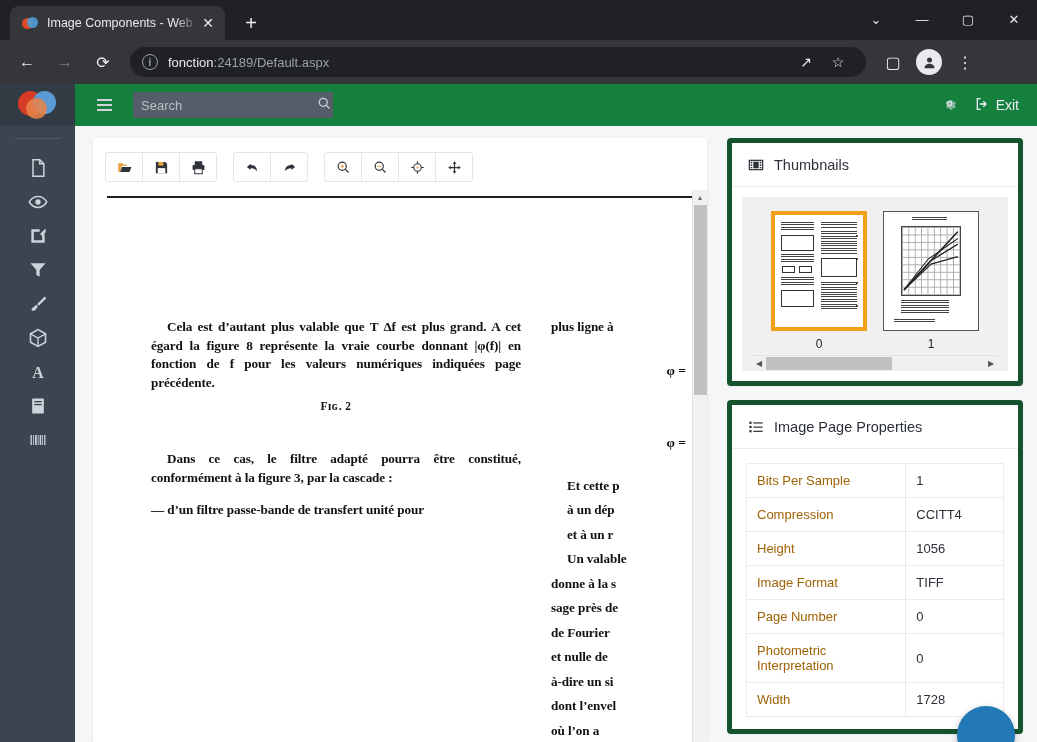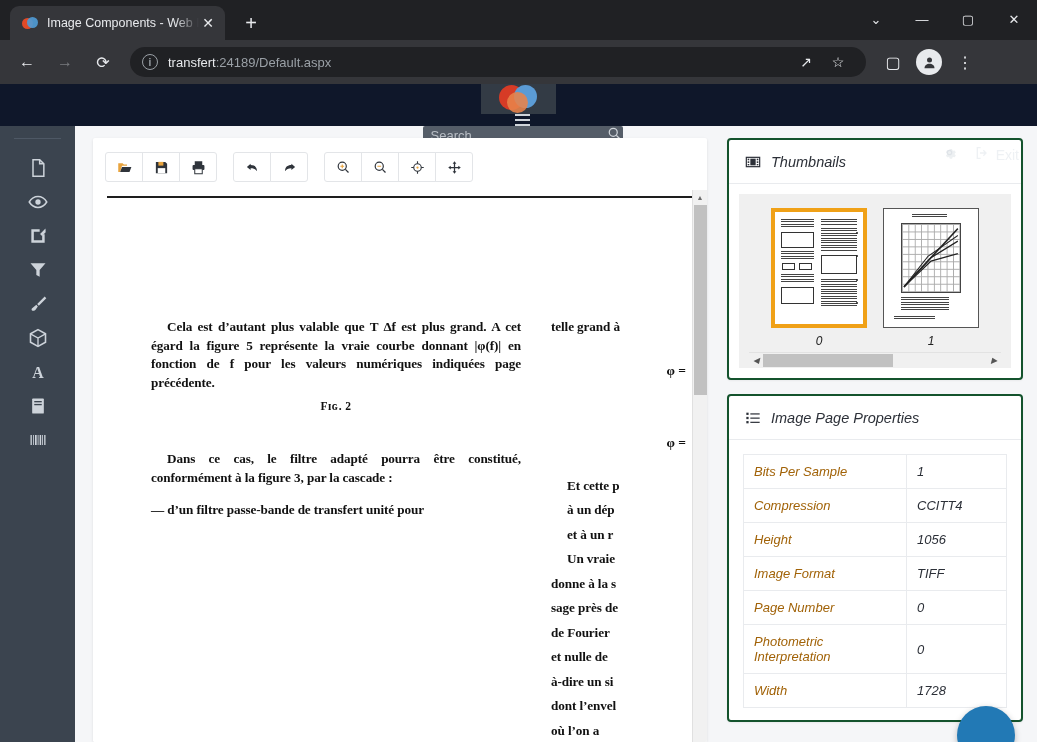--- a/index.html
+++ b/index.html
@@ -70,21 +70,21 @@
   .omni-actions .navbtn { width: 26px; height: 26px; font-size: 14px; }
   .profile {
     width: 26px; height: 26px; border-radius: 50%; background: #e8eaed; color: #35363a;
     display: flex; align-items: center; justify-content: center; font-size: 14px; margin: 0 4px;
   }
 
   
   .app { position: absolute; left: 0; top: 84px; width: 1037px; height: 658px; background: #f5f6f8; }
 
   .app-header {
-    height: 42px; background: #0f172a; display: flex; align-items: center; position: relative; flex-direction: column;
+    height: 42px; background: #15803d; display: flex; align-items: center; position: relative;
   }
   .logo-box {
     width: 75px; height: 42px; background: #333b45; display: flex; align-items: center; justify-content: center;
   }
   .logo { position: relative; width: 40px; height: 30px; }
   .logo i { position: absolute; border-radius: 50%; display: block; }
   .logo .r { width: 25px; height: 25px; background: #d63b26; left: 0; top: 1px; }
   .logo .b { width: 23px; height: 23px; background: #5b9bd5; left: 15px; top: 1px; }
   .logo .o { width: 21px; height: 21px; background: #e8834a; left: 8px; top: 8px; opacity: .88; }
   .hamburger {
@@ -163,23 +163,22 @@
     height: 15px; display: flex; align-items: center; justify-content: center;
     color: #6b6b6b; font-size: 7px;
   }
   .vscroll-thumb {
     position: absolute; top: 15px; left: 1px; width: 13px; height: 190px; background: #c1c1c1;
   }
 
   
   .panels { width: 318px; flex: 0 0 318px; padding: 12px 14px 0 8px; }
   .panel {
-    background: #fff; border: 2px solid #14532d; border-radius: 4px; margin-bottom: 14px;
+    background: #fff; border: 5px solid #14532d; border-radius: 4px; margin-bottom: 14px;
     box-shadow: 0 1px 2px rgba(0,0,0,.05);
-    font-style: italic;
   }
   .panel-head {
     height: 44px; display: flex; align-items: center; gap: 10px; padding: 0 16px;
     border-bottom: 1px solid #e9ebee; font-size: 14.5px; color: #2c3038;
   }
   .panel-head .ph-icon { font-size: 14px; color: #2c3038; display: flex; }
   .panel-body { padding: 14px 14px 12px 14px; }
 
   .thumbs-area { background: #f0f0f0; padding: 14px 10px 0 10px; }
   .thumbs-row { display: flex; gap: 16px; justify-content: center; }
@@ -240,21 +239,21 @@
       <div>✕</div>
     </div>
   </div>
 
   <div class="navbar">
     <div class="navbtn">←</div>
     <div class="navbtn disabled">→</div>
     <div class="navbtn">⟳</div>
     <div class="omnibox">
       <span class="omni-icon">i</span>
-      <span class="url"><b>transfert</b><span>:24189/Default.aspx</span></span>
+      <span class="url"><b>fonction</b><span>:24189/Default.aspx</span></span>
       <span class="omni-actions">
         <span class="navbtn">↗</span>
         <span class="navbtn">☆</span>
       </span>
     </div>
     <div class="navbtn">▢</div>
     <div class="profile">
       <svg viewBox="0 0 24 24" width="15" height="15">
           <circle cx="12" cy="8" r="4" fill="#35363a"></circle>
           <path d="M4 21c0-4.4 3.6-7 8-7s8 2.6 8 7z" fill="#35363a"></path>
@@ -439,36 +438,36 @@
                   </svg>
               </div>
             </div>
           </div>
           <div class="tb-rule"></div>
 
           <div class="doc-area">
             <div class="doc-page">
 
               <div class="doc-col-left">
-                <div class="doc-p indent">Cela est d’autant plus valable que T Δf est plus grand. A cet égard la figure 5 représente la vraie courbe donnant |φ(f)| en fonction de f pour les valeurs numériques indiquées page précédente.</div>
+                <div class="doc-p indent">Cela est d’autant plus valable que T Δf est plus grand. A cet égard la figure 8 représente la vraie courbe donnant |φ(f)| en fonction de f pour les valeurs numériques indiquées page précédente.</div>
 
                 <div class="fig-caption">Fɪɢ. 2</div>
 
                 <div class="doc-p indent" style="margin-top:38px">Dans ce cas, le filtre adapté pourra être constitué, conformément à la figure 3, par la cascade :</div>
                 <div class="doc-p" style="margin-top:14px">— d’un filtre passe-bande de transfert unité pour</div>
               </div>
 
               <div class="doc-col-right">
-                <div class="doc-p">telle grand à</div>
+                <div class="doc-p">plus ligne à</div>
                 <div class="doc-eq">φ =</div>
                 <div class="doc-eq" style="margin-top:56px">φ =</div>
                 <div class="doc-p indent" style="margin-top:20px">Et cette p</div>
                 <div class="doc-p indent">à un dép</div>
                 <div class="doc-p indent">et à un r</div>
-                <div class="doc-p indent">Un vraie</div>
+                <div class="doc-p indent">Un valable</div>
                 <div class="doc-p">donne à la s</div>
                 <div class="doc-p">sage près de</div>
                 <div class="doc-p">de Fourier</div>
                 <div class="doc-p">et nulle de</div>
                 <div class="doc-p">à-dire un si</div>
                 <div class="doc-p">dont l’envel</div>
                 <div class="doc-p">où l’on a</div>
 
               </div>
 

